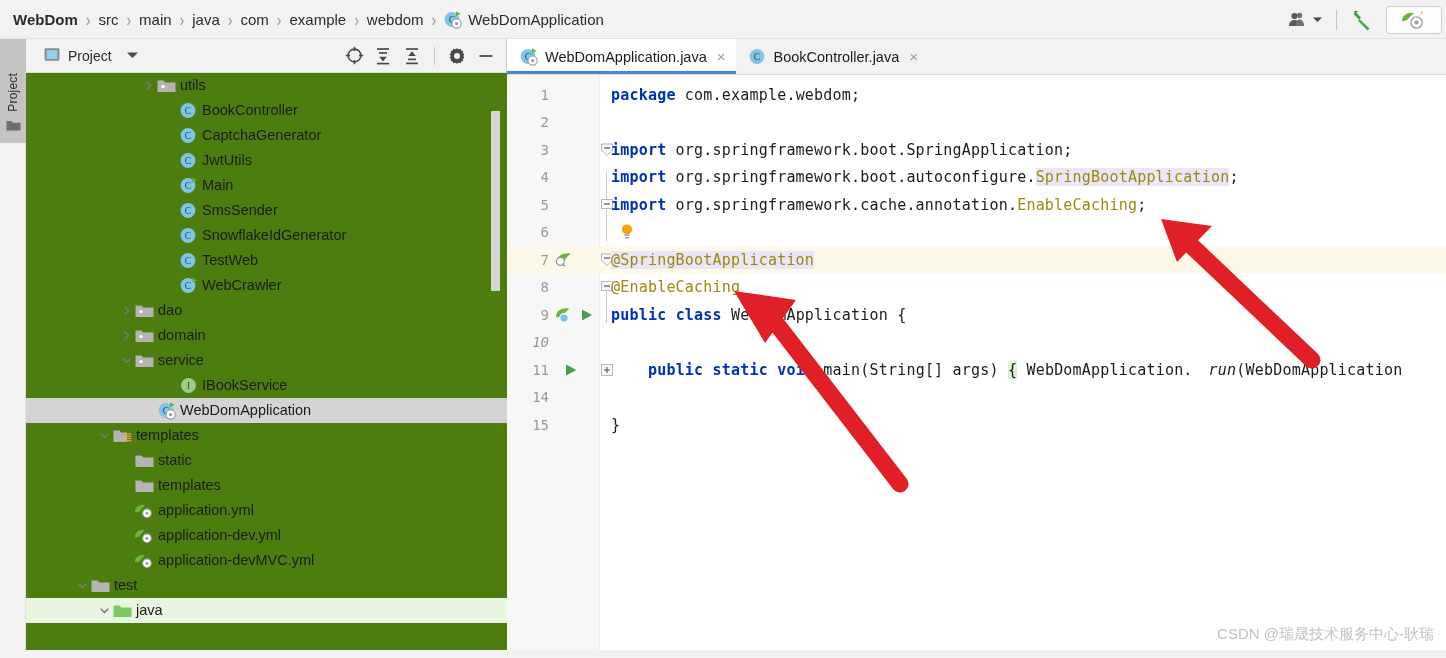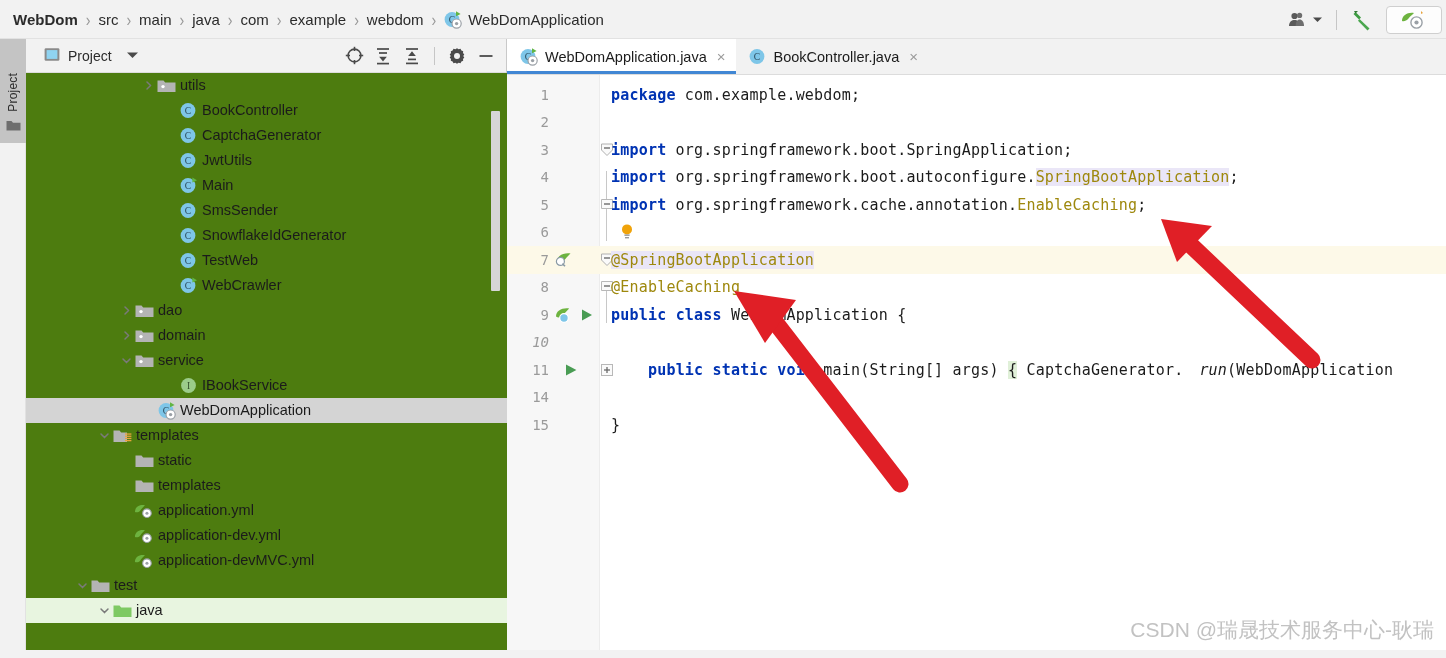--- a/index.html
+++ b/index.html
@@ -135,21 +135,21 @@
   .hl-brace { background:#e0f0d8; }
   .ital { font-style:italic;margin-left:16px; }
 
   .fold-line {
     position:absolute; left:99px; width:1px; background:#c8c8c8;
   }
 
   
   .watermark {
     position:absolute; right:12px; bottom:14px;
-    font-size:21px; color:#c2c2c2; white-space:nowrap;
+    font-size:15px; color:#c2c2c2; white-space:nowrap;
   }
 
   
   .arrows { position:absolute; left:0; top:0; width:1446px; height:658px; pointer-events:none; }
 
   
   .bottom-strip {
     position:absolute; left:0; bottom:0; width:1446px; height:8px; background:#f2f2f2;
   }
   .tree-bottom-line { position:absolute; left:26px; bottom:7px; width:481px; height:1px; background:#d8d8d8; }
@@ -707,21 +707,21 @@
                 <path d="M3 3.4 L13.4 9 L3 14.6 Z" fill="#499c54"></path>
               </svg>
             </span>
             <span class="fold">
               <svg width="14" height="16" viewBox="0 0 14 16">
                 <rect x="1.5" y="2.5" width="11" height="11" fill="#fafafa" stroke="#b8b8b8" stroke-width="1"></rect>
                 <line x1="4" y1="8" x2="10" y2="8" stroke="#6a6a6a" stroke-width="1.3"></line>
                 <line x1="7" y1="5" x2="7" y2="11" stroke="#6a6a6a" stroke-width="1.3"></line>
               </svg>
             </span>
-            <span class="ctext"><span>    </span><span class="kw">public</span><span> </span><span class="kw">static</span><span> </span><span class="kw">void</span><span> main(String[] args) </span><span class="hl-brace">{</span><span> CaptchaGenerator.</span><span class="ital">run</span><span>(WebDomApplication</span></span>
+            <span class="ctext"><span>    </span><span class="kw">public</span><span> </span><span class="kw">static</span><span> </span><span class="kw">void</span><span> main(String[] args) </span><span class="hl-brace">{</span><span> WebDomApplication.</span><span class="ital">run</span><span>(WebDomApplication</span></span>
           </div>
           <div class="codeline" style="top: 308.5px;">
             <span class="lnum">14</span>
             <span class="ctext"></span>
           </div>
           <div class="codeline" style="top: 336px;">
             <span class="lnum">15</span>
             <span class="ctext"><span>}</span></span>
           </div>
         </div>

